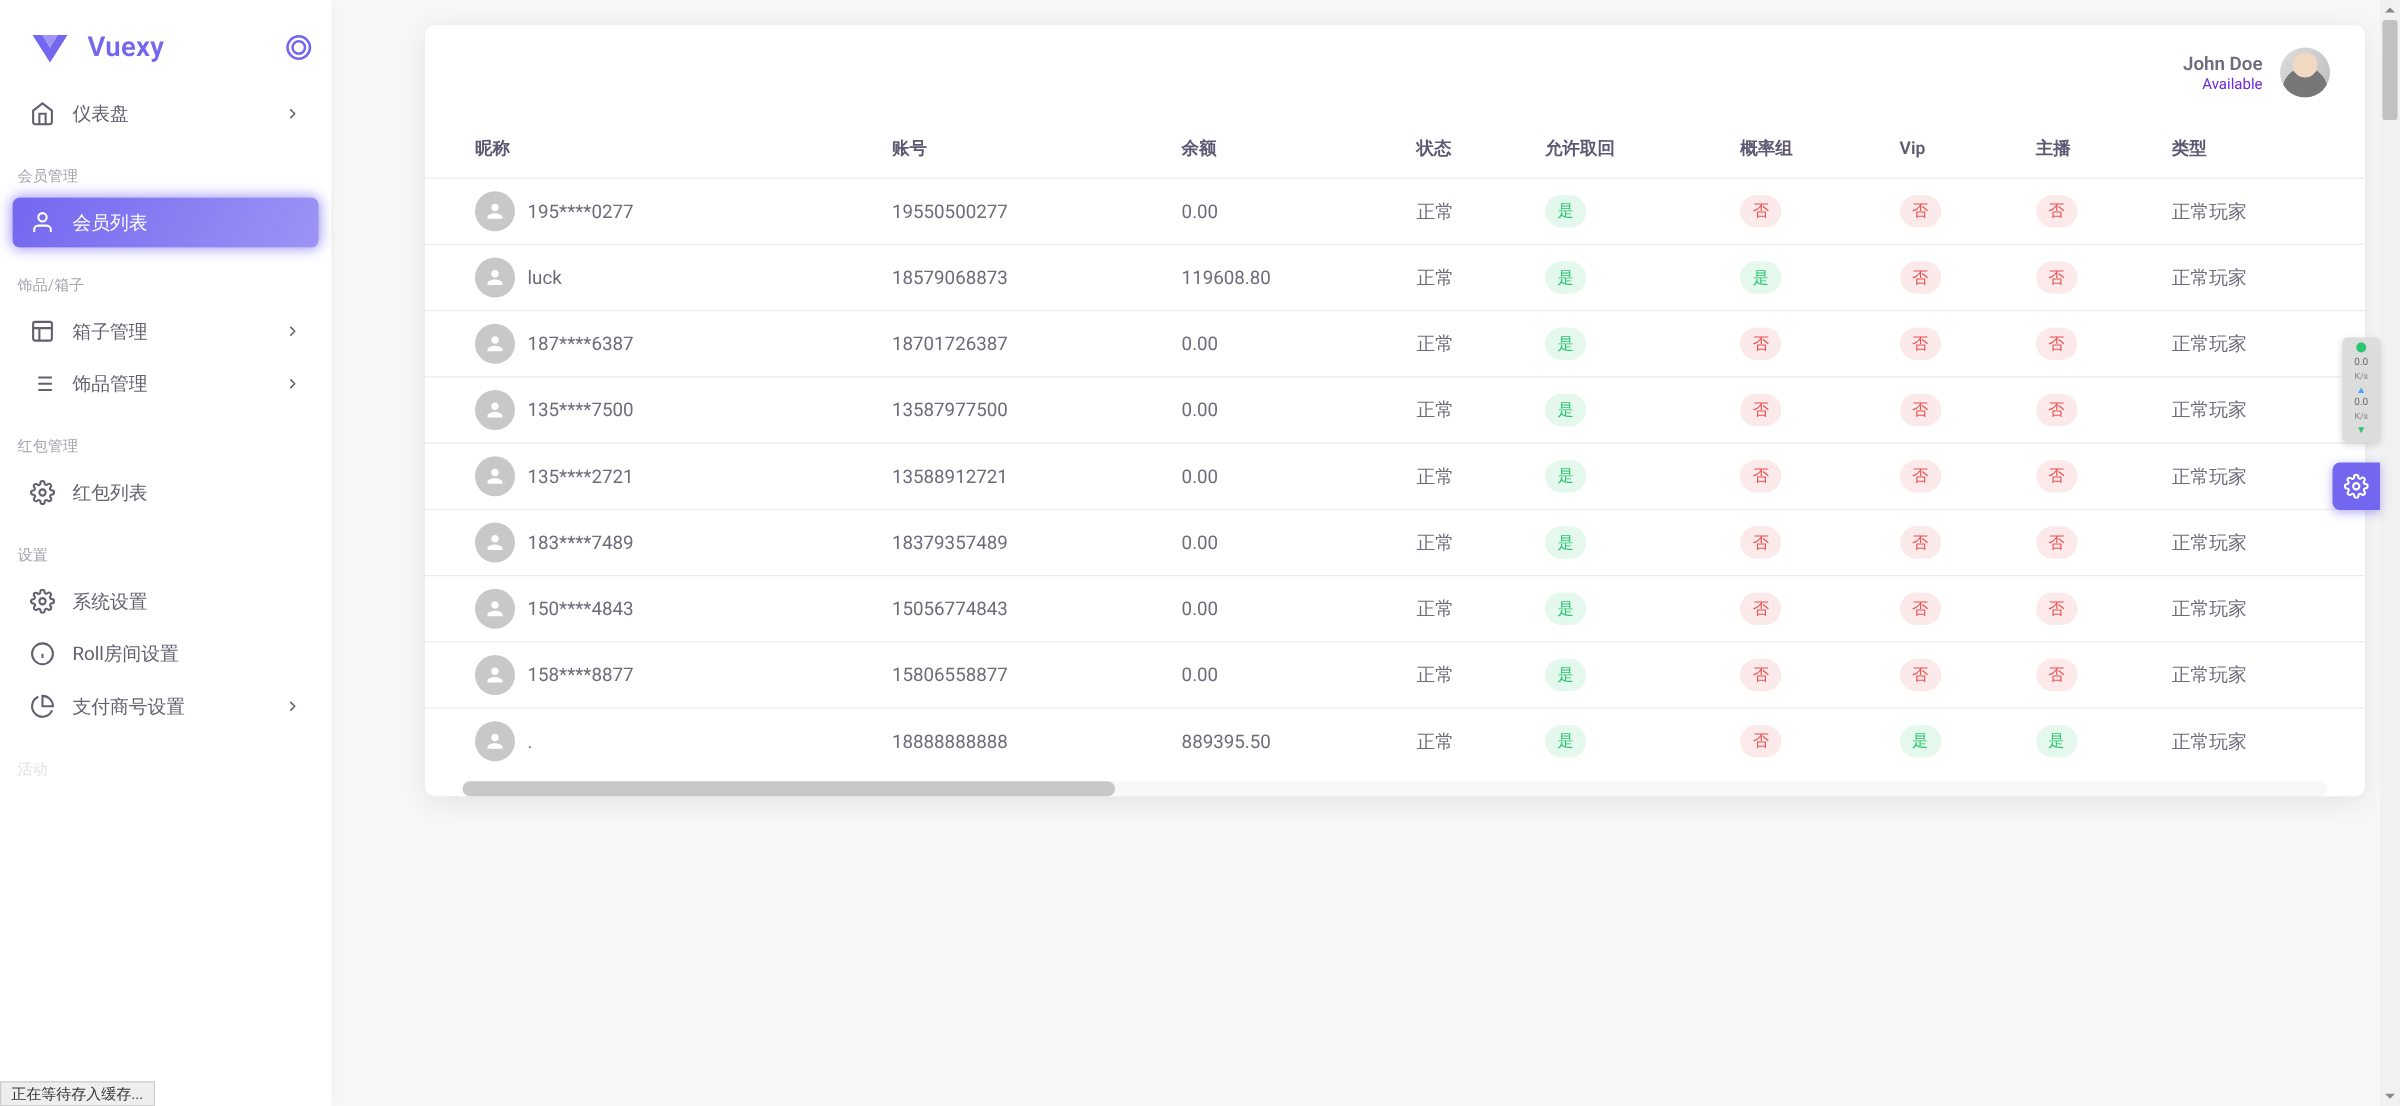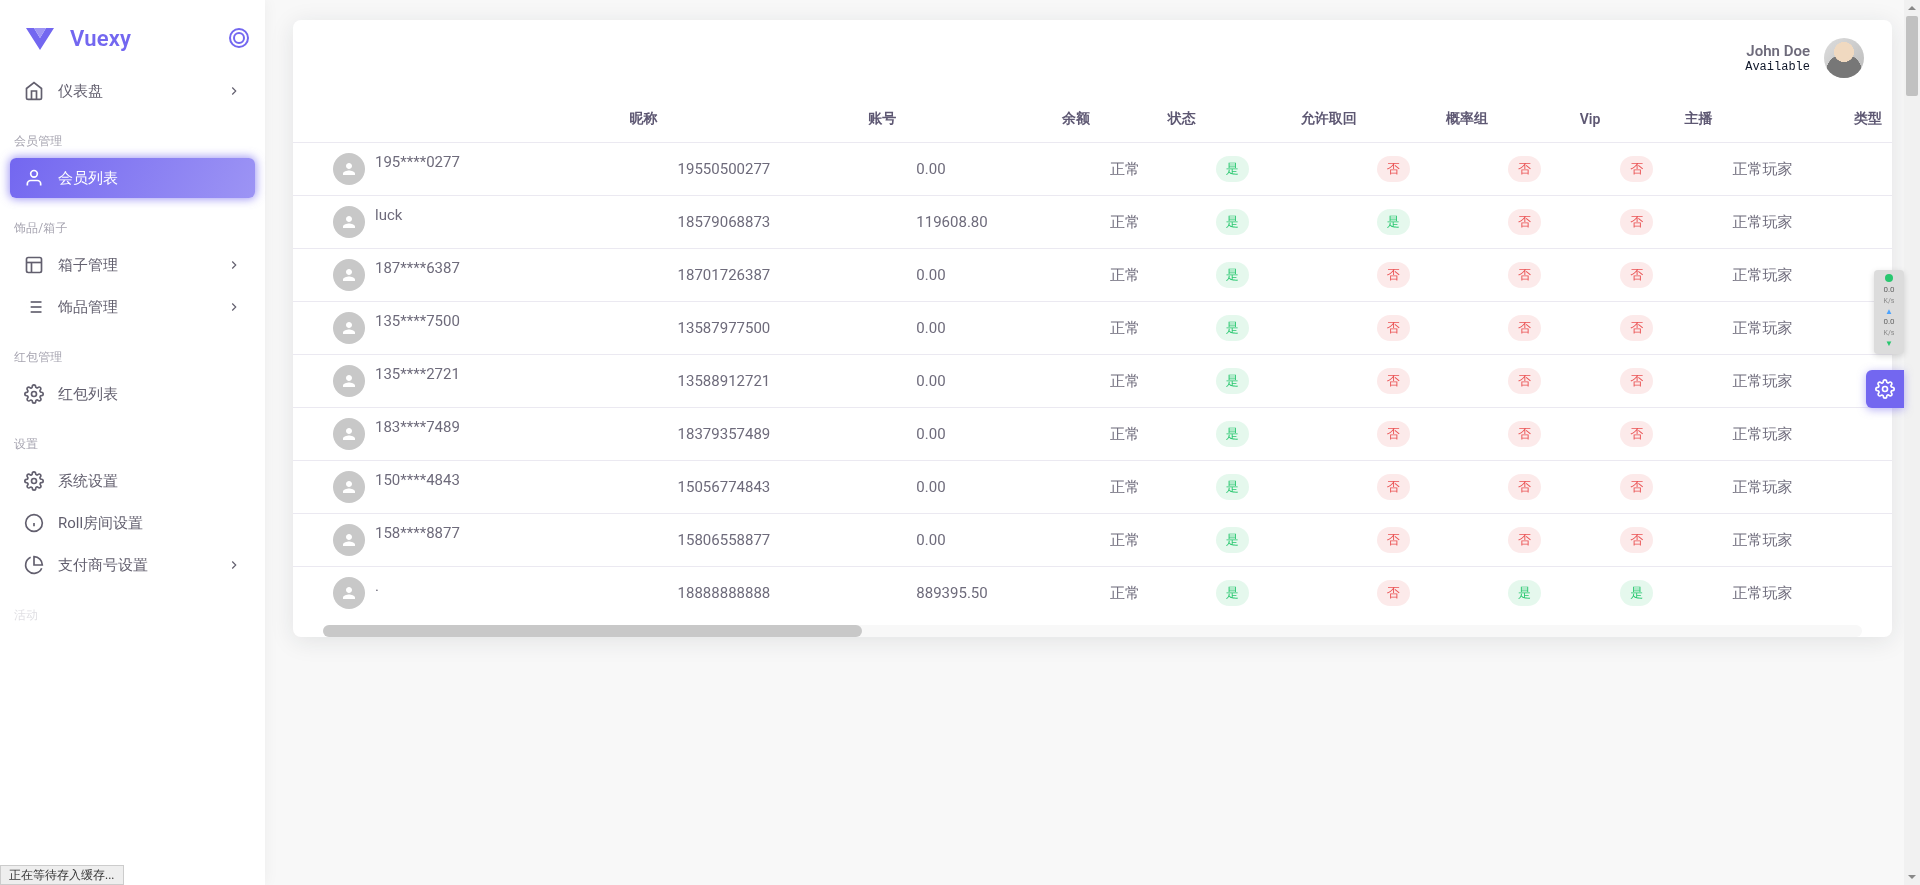--- a/index.html
+++ b/index.html
@@ -1,19 +1,19 @@
 <!DOCTYPE html>
 <html><head>
 <meta charset="utf-8">
 <style>
 * { margin: 0; padding: 0; box-sizing: border-box; }
 body { font-family: -apple-system, BlinkMacSystemFont, "Segoe UI", Roboto, "Helvetica Neue", Arial, sans-serif; background: #f8f8f8; color: #6e6b7b; font-size: 14px; overflow: hidden; }
 
 
-.app { display: flex; height: 885px; width: 1920px; position: relative; }
+.app { display: flex; height: 885px; width: 1920px; position: relative; gap: 47px; }
 
 
 .sidebar { width: 265px; background: #fff; box-shadow: 0 0 15px 0 rgba(34,41,47,.05); display: flex; flex-direction: column; padding-bottom: 10px; }
 .brand { display: flex; align-items: center; padding: 20px 16px 15px 22px; gap: 12px; }
 .brand-logo { width: 36px; height: 36px; }
 .brand-name { font-size: 22px; font-weight: 600; color: #7367f0; letter-spacing: 0.01em; flex: 1; }
 .brand-pin { width: 20px; height: 20px; border: 2px solid #7367f0; border-radius: 50%; display: flex; align-items: center; justify-content: center; cursor: pointer; }
 .brand-pin::after { content: ""; width: 8px; height: 8px; border: 2px solid #7367f0; border-radius: 50%; }
 
 .nav-section { padding: 0 10px; }
@@ -22,31 +22,31 @@
 .nav-item svg { width: 20px; height: 20px; stroke: currentColor; fill: none; stroke-width: 2; flex-shrink: 0; }
 .nav-item .chev { margin-left: auto; width: 14px; height: 14px; }
 .nav-item.active { background: linear-gradient(118deg,#7367f0,rgba(115,103,240,.7)); color: #fff; box-shadow: 0 0 10px 1px rgba(115,103,240,.7); }
 
 
 .main { flex: 1; padding: 0 28px 10px 28px; overflow-y: auto; position: relative; }
 .card { background: #fff; border-radius: 8px; box-shadow: 0 4px 24px 0 rgba(34,41,47,.10); margin-top: 20px; }
 .card-header { display: flex; align-items: center; justify-content: flex-end; padding: 18px 28px; margin-left: 26px; }
 .user-meta { text-align: right; margin-right: 14px; }
 .user-name { font-weight: 600; color: #6e6b7b; font-size: 15px; }
-.user-status { font-size: 12px; color: #0f172a; font-family: Liberation Mono, monospace; }
+.user-status { font-size: 12px; color: #6d28d9; }
 .avatar-lg { width: 40px; height: 40px; border-radius: 50%; background: linear-gradient(135deg,#ddd,#bbb); position: relative; overflow: hidden; }
 .avatar-lg::after { content:""; position:absolute; inset:0; background: radial-gradient(circle at 50% 35%, #f0d9c0 0 30%, transparent 31%), radial-gradient(circle at 50% 85%, #777 0 45%, transparent 46%); }
 
 
 .table { width: 100%; border-collapse: collapse; }
-.table thead th { text-align: right; font-weight: 600; color: #5e5873; font-size: 14px; padding: 14px 10px; background: #fff; }
+.table thead th { text-align: left; font-weight: 600; color: #5e5873; font-size: 14px; padding: 14px 10px; background: #fff; }
 .table thead th:first-child { padding-left: 40px; }
 .table tbody td { padding: 10px 10px; border-top: 1px solid #ebe9f1; color: #6e6b7b; font-size: 15px; white-space: nowrap; }
 .table tbody td:first-child { padding-left: 40px; }
-.cell-nick { display: flex; align-items: flex-start; gap: 10px; }
+.cell-nick { display: flex; align-items: center; gap: 10px; }
 .avatar-sm { width: 32px; height: 32px; border-radius: 50%; background: #c8c8c8; display: flex; align-items: center; justify-content: center; flex-shrink: 0; }
 .avatar-sm svg { width: 18px; height: 18px; fill: #fff; }
 
 .badge { display: inline-block; min-width: 30px; padding: 4px 10px; border-radius: 14px; font-size: 13px; text-align: center; font-weight: 500; }
 .badge-yes { background: rgba(40,199,111,.12); color: #28c76f; }
 .badge-no  { background: rgba(234,84,85,.12); color: #ea5455; }
 
 
 .hscroll { height: 12px; background: #f8f8f8; border-radius: 6px; margin: 6px 30px 0; position: relative; }
 .hscroll-thumb { position: absolute; left: 0; top: 0; height: 100%; width: 35%; background: #c8c8c8; border-radius: 6px; }

